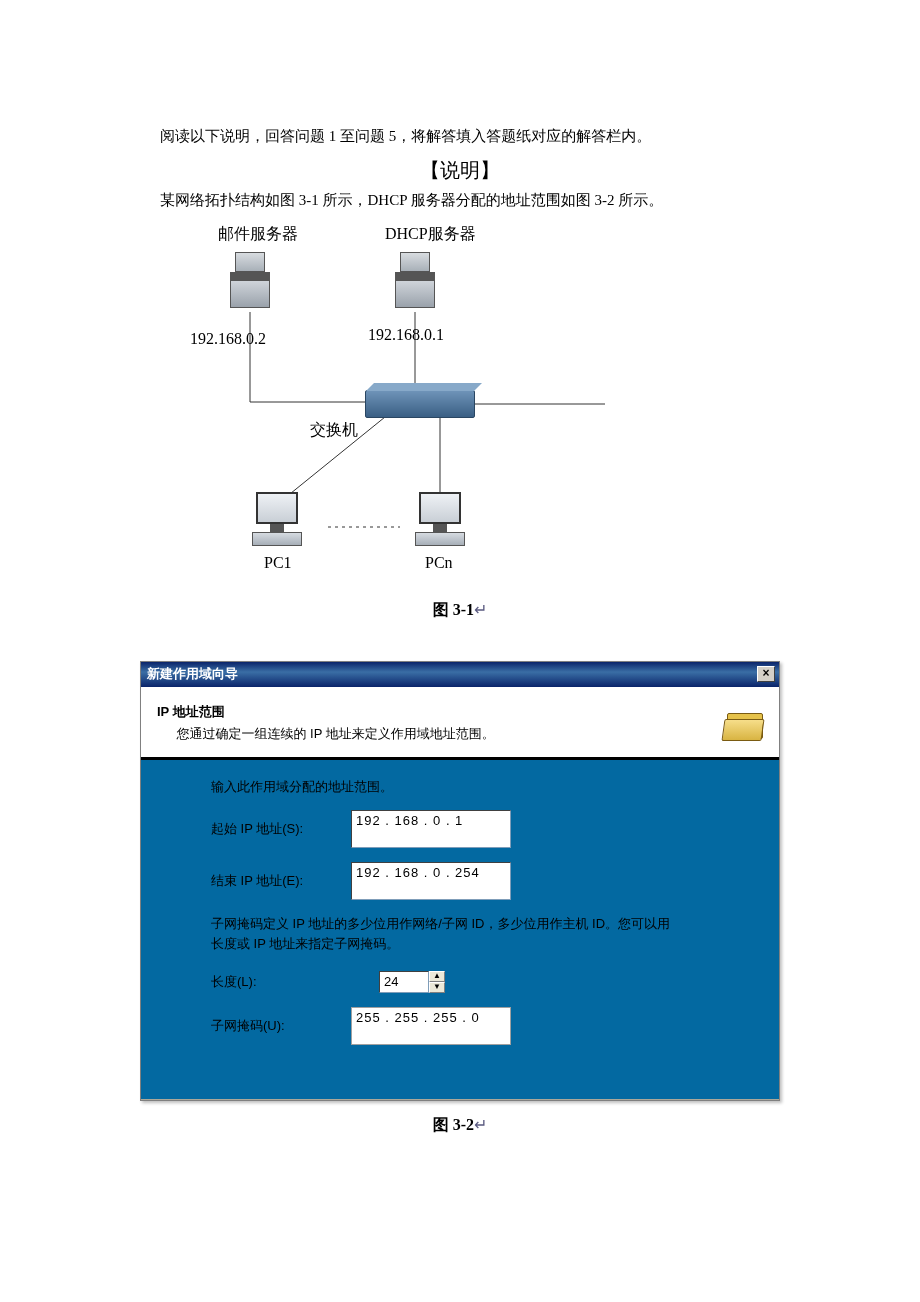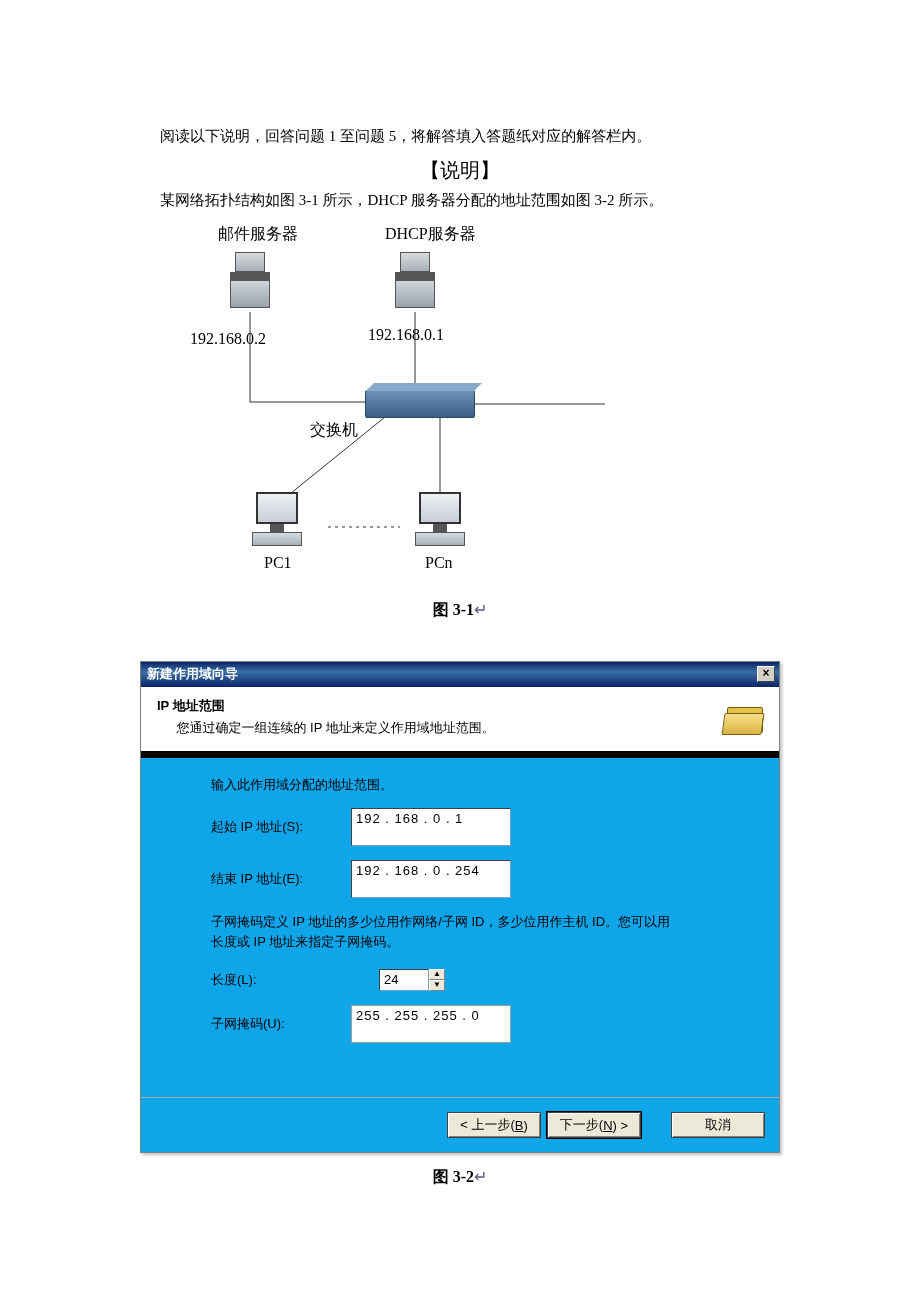--- a/index.html
+++ b/index.html
@@ -119,21 +119,21 @@
     pointer-events:none;
   }
 
   
   .dialog-wrap {
     margin: 40px auto 0 auto;
     width: 640px;
   }
   .dialog {
     border: 1px solid #808080;
-    background: #0ea5e9;
+    background: #0369a1;
     font-family: "SimSun","宋体", Tahoma, sans-serif;
     font-size: 13px;
     box-shadow: 2px 2px 3px rgba(0,0,0,.25);
   }
   .titlebar {
     background: linear-gradient(#0a246a,#3a6ea5 40%,#0a246a);
     color: #fff;
     font-weight: bold;
     padding: 3px 4px 4px 6px;
     display:flex; justify-content:space-between; align-items:center;
@@ -146,22 +146,22 @@
     border-right-color:#404040;
     border-bottom-color:#404040;
     color:#000;
     font-size: 12px;
     line-height: 12px;
     text-align:center;
     font-weight: bold;
   }
   .header-area {
     background: #fff;
-    border-bottom: 7px solid #000000;
-    padding: 10px 12px 14px 16px;
+    border-bottom: 3px solid #000000;
+    padding: 16px 12px 14px 16px;
     display:flex; justify-content:space-between; align-items:flex-start;
   }
   .header-area .htext { max-width: 500px; }
   .header-area .htitle { font-weight: bold; font-size: 13px; }
   .header-area .hdesc { margin-left: 1.5em; margin-top:4px; }
   .header-icon {
     width: 44px; height: 40px;
     position: relative;
   }
   .folder-back {
@@ -359,33 +359,19 @@
             </div>
           </div>
         </div>
         <div class="form-row">
           <div class="lbl">子网掩码(U):</div>
           <div class="ip-input readonly">255 . 255 . 255 .  0</div>
         </div>
       </div>
 
       <div class="divider"></div>
-      <div class="button-row">
-        <div class="winbtn">
-          <span>&lt; 上一步(</span>
-            <span class="u">B</span>
-            <span>)</span>
-        </div>
-        <div class="winbtn default">
-          <span>下一步(</span>
-            <span class="u">N</span>
-            <span>) &gt;</span>
-        </div>
-        <div class="gap"></div>
-        <div class="winbtn">取消</div>
-      </div>
     </div>
     <div class="fig-caption" style="margin-top:14px;">
       <span>图 3-2</span><span class="ret">↵</span>
     </div>
   </div>
 
 </div>
 
 </body></html>

